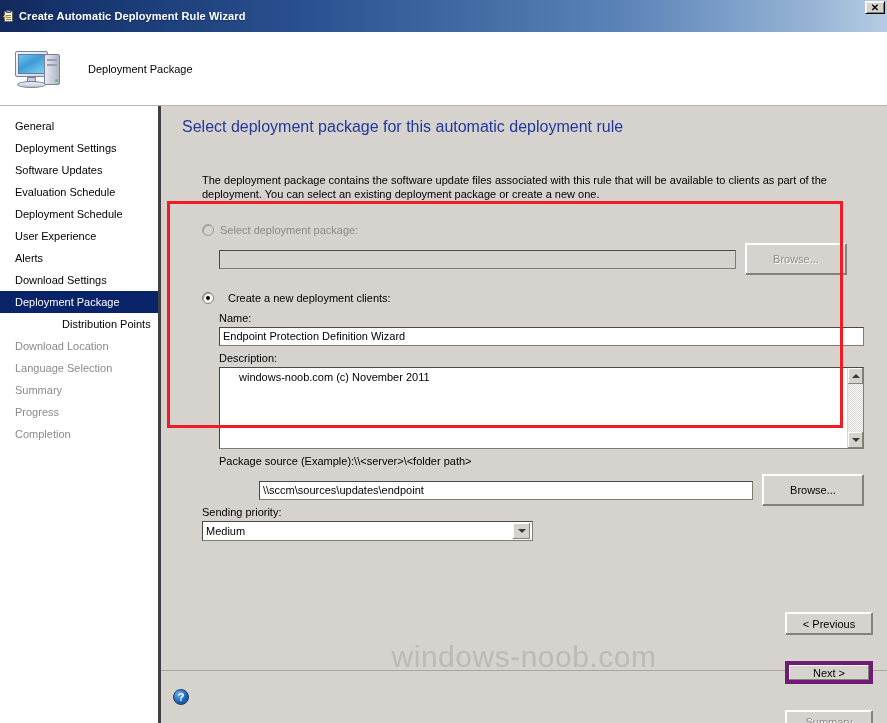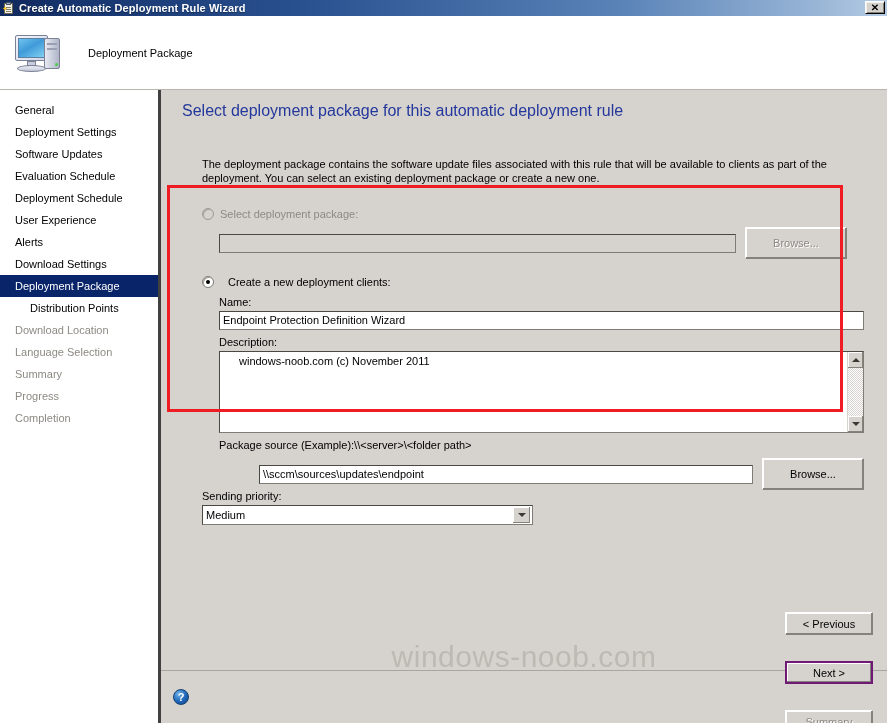--- a/index.html
+++ b/index.html
@@ -21,21 +21,21 @@
     width: 887px;
     height: 723px;
     box-sizing: border-box;
     background: #d6d3ce;
     display: flex;
     flex-direction: column;
   }
 
   
   .titlebar {
-    height: 16px;
+    height: 32px;
     min-height: 16px;
     background: linear-gradient(to right, #11295c 0%, #16346e 8%, #2a5290 35%, #5a83b8 70%, #98b5d6 92%, #b6cce4 100%);
     display: flex;
     align-items: center;
     padding-left: 2px;
     position: relative;
   }
   .title-icon {
     width: 13px;
     height: 13px;
@@ -209,20 +209,21 @@
     height: 22px;
     line-height: 22px;
     padding-left: 15px;
     font-size: 11px;
     color: #000000;
     white-space: nowrap;
     cursor: default;
   }
   .nav-item.sub {
     padding-left: 30px;
+    margin-left: 32px;
   }
   .nav-item.selected {
     background: #0a246a;
     color: #ffffff;
   }
   .nav-item.disabled {
     color: #8d8a84;
   }
 
   .content {
@@ -335,21 +336,21 @@
     align-items: center;
     justify-content: center;
     cursor: default;
     font-family: "Liberation Sans", sans-serif;
   }
   .pushbutton.disabled {
     color: #8d8a84;
     text-shadow: 1px 1px 0 #ffffff;
   }
   .pushbutton.default {
-    border: 2px solid #701a75;
+    border: 4px solid #701a75;
   }
 
   .row-inline {
     display: flex;
     align-items: center;
     gap: 8px;
   }
 
   
   .sel-pkg-row {

